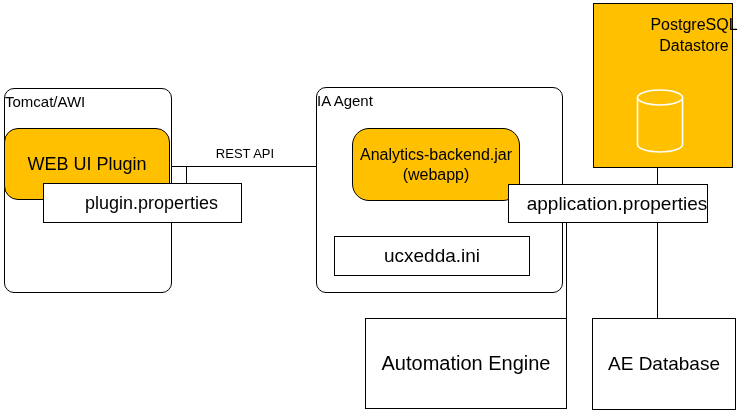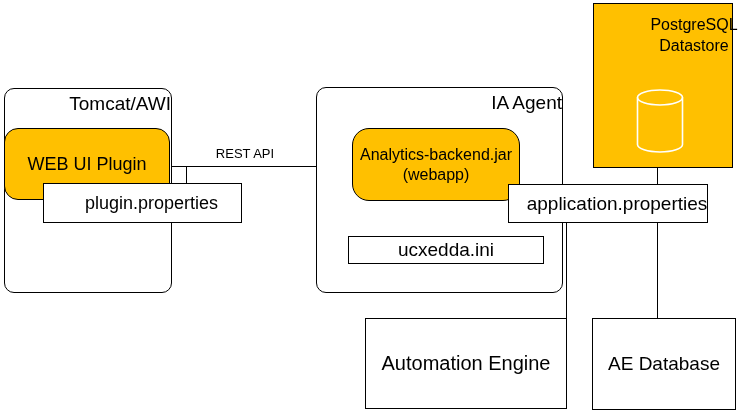--- a/index.html
+++ b/index.html
@@ -19,28 +19,28 @@
   #rest-line{left:170px;top:166px;width:146px;}
   #plugin-stub-line{left:185.5px;top:166px;height:18px;}
   #ucxedda-line{left:436px;top:200px;height:37px;}
   #postgres-aedb-line{left:657px;top:167px;height:151px;}
   #appprops-automation-line{left:566px;top:222px;height:96px;}
   
   .box{position:absolute;box-sizing:border-box;border:1.4px solid var(--border);background:var(--fill);z-index:2;}
   .box.orange{background:var(--orange);}
   .box.flex{display:flex;align-items:center;justify-content:center;text-align:center;}
   .overlay{z-index:3;padding-left:18px;}
-  .container-title{position:absolute;top:4px;left:0;width:100%;text-align:right;font-size:19px;}
+  .container-title{position:absolute;top:4px;left:0;width:100%;text-align:left;font-size:15px;}
   
   #tomcat-box{left:4px;top:88px;width:168px;height:205px;border-radius:10px;}
   #webui-box{left:4px;top:128px;width:166px;height:72px;border-radius:14px;font-size:18px;align-items:center;}
   #plugin-props-box{left:43px;top:183px;width:199px;height:40px;font-size:18px;}
   #ia-agent-box{left:316px;top:87px;width:247px;height:206px;border-radius:10px;}
   #analytics-box{left:352px;top:128px;width:168px;height:73px;border-radius:17px;font-size:16px;line-height:20px;}
-  #ucxedda-box{left:348px;top:236px;width:196px;height:28px;font-size:19px;}
+  #ucxedda-box{left:334px;top:236px;width:196px;height:40px;font-size:19px;}
   #postgres-box{left:593px;top:3px;width:140px;height:165px;}
   #app-props-box{left:508px;top:184px;width:200px;height:39px;font-size:19px;}
   #automation-box{left:365px;top:318px;width:202px;height:91px;font-size:20px;}
   #aedb-box{left:592px;top:318px;width:144px;height:92px;font-size:19px;}
   
   #rest-label{position:absolute;left:195px;top:146px;width:100px;text-align:center;font-size:13px;z-index:2;}
   #postgres-title{position:absolute;top:10px;left:0;width:100%;text-align:center;font-size:16px;line-height:21px;margin-left:31px;}
   #postgres-title span{display:block;}
   #cylinder{position:absolute;left:635px;top:88px;z-index:2;}
 </style>

